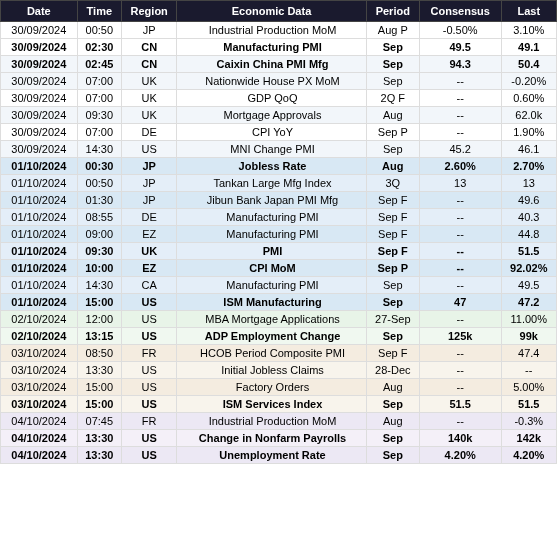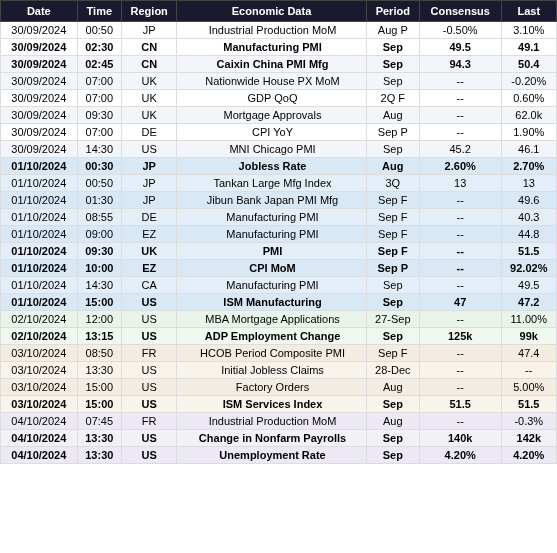--- a/index.html
+++ b/index.html
@@ -118,21 +118,21 @@
         <td>DE</td>
         <td class="economic-data">CPI YoY</td>
         <td>Sep P</td>
         <td>--</td>
         <td>1.90%</td>
       </tr>
       <tr style="background: rgb(242, 246, 250);">
         <td>30/09/2024</td>
         <td>14:30</td>
         <td>US</td>
-        <td class="economic-data">MNI Chicago PMI</td>
+        <td class="economic-data">MNI Change PMI</td>
         <td>Sep</td>
         <td>45.2</td>
         <td>46.1</td>
       </tr>
       <tr style="background: rgb(216, 232, 244); font-weight: bold;">
         <td>01/10/2024</td>
         <td>00:30</td>
         <td>JP</td>
         <td class="economic-data">Jobless Rate</td>
         <td>Aug</td>

